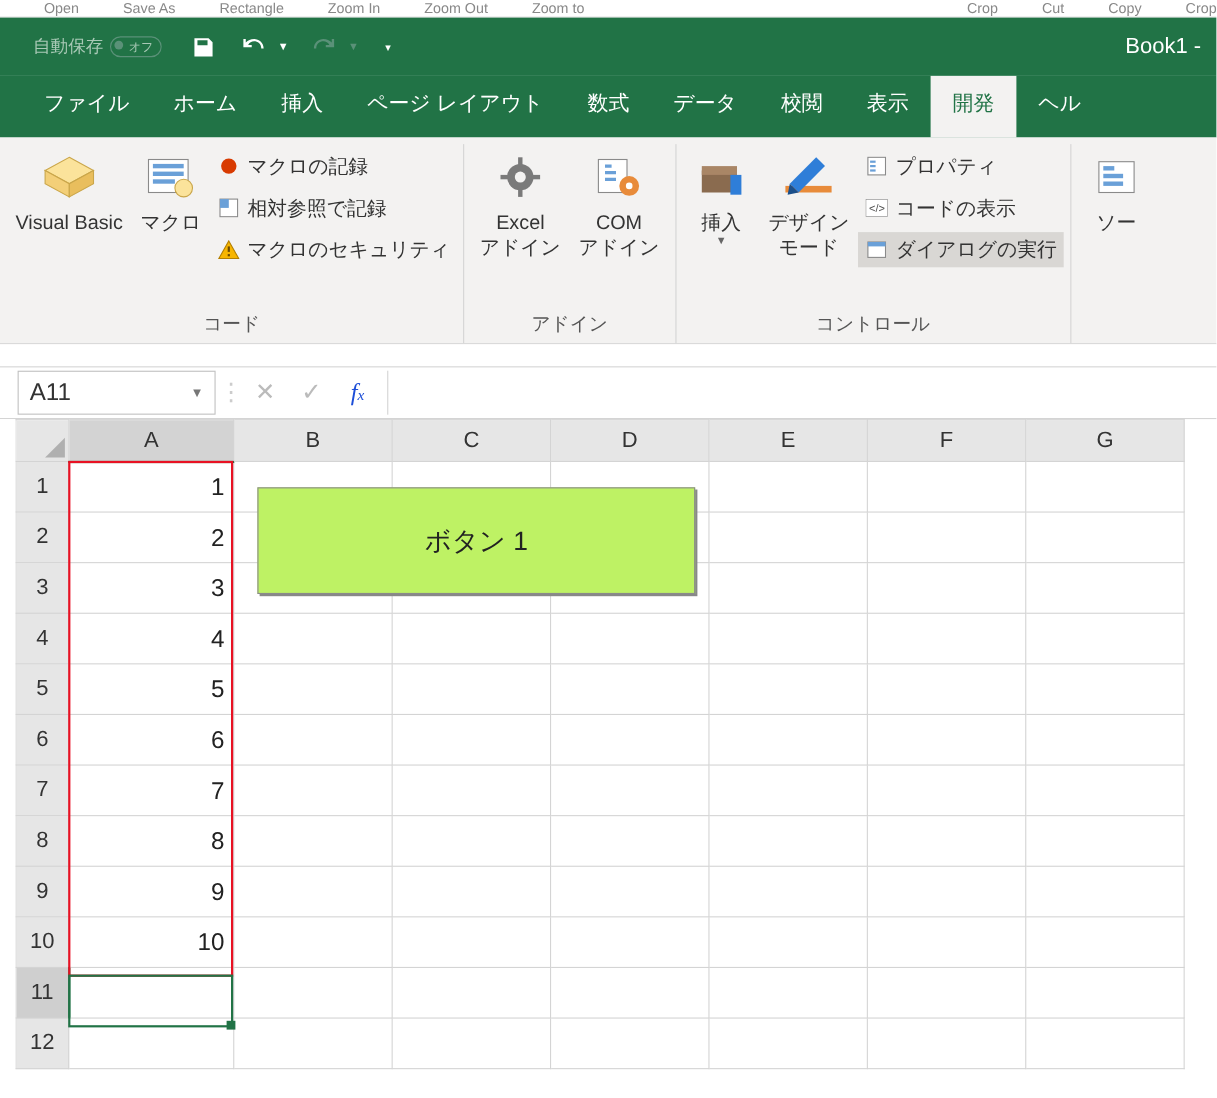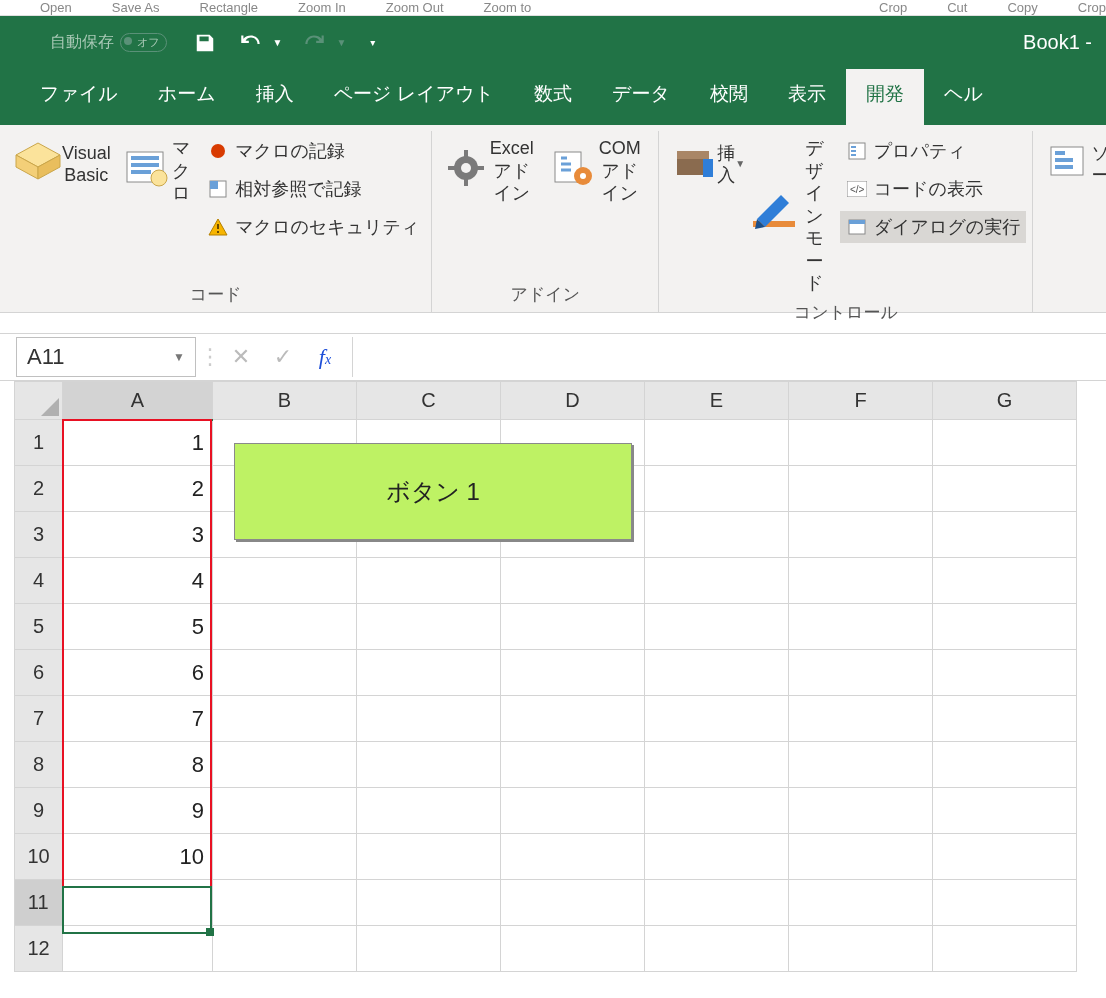--- a/index.html
+++ b/index.html
@@ -29,21 +29,21 @@
     align-items: center;
     color: #fff;
     padding: 0 10px;
   }
   .autosave {
     color: #a9c9b6;
     font-size: 16px;
     display: flex;
     align-items: center;
     gap: 6px;
-    margin-left: 40px;
+    margin-left: 20px;
   }
   .autosave-toggle {
     border: 1px solid #5a9178;
     border-radius: 10px;
     font-size: 11px;
     padding: 1px 6px 1px 16px;
     position: relative;
     color: #a9c9b6;
   }
   .autosave-toggle::before {
@@ -107,21 +107,21 @@
     align-items: flex-start;
   }
   .ribbon-group-label {
     text-align: center;
     font-size: 17px;
     color: #555;
     padding: 4px 0 6px;
   }
   .big-btn {
     display: flex;
-    flex-direction: row;
+    flex-direction: column;
     align-items: center;
     justify-content: flex-start;
     padding: 6px 8px 2px;
     font-size: 18px;
     color: #333;
     text-align: center;
     line-height: 1.25;
     cursor: pointer;
     min-width: 70px;
   }

